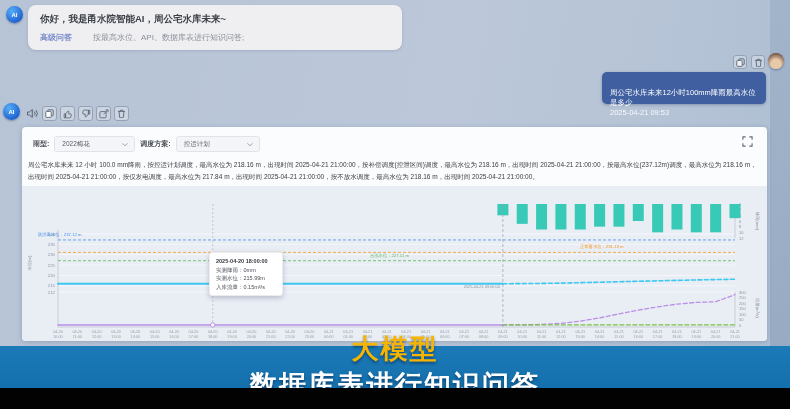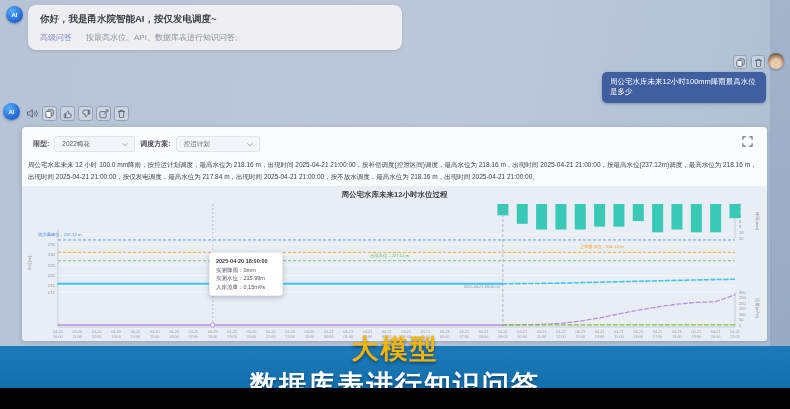--- a/index.html
+++ b/index.html
@@ -15,23 +15,23 @@
                display:flex; align-items:center; justify-content:center; color:#fff;
                font-size:6px; font-weight:bold; box-shadow:0 1px 2px rgba(20,40,90,.4); }
   .avatar-user { position:absolute; left:768px; top:53px; width:16px; height:16px; border-radius:50%;
                background:radial-gradient(circle at 50% 70%,#e8c9a8 35%,#6d5242 80%);
                box-shadow:0 1px 2px rgba(20,40,90,.4); }
   .ai-bubble { position:absolute; left:28px; top:5px; width:374px; height:45px;
                background:#efeff2; border-radius:8px; padding:8px 12px;
                box-shadow:0 1px 3px rgba(90,105,140,.25); }
   .ai-bubble .greet { font-size:9.5px; font-weight:bold; color:#3a3f46; }
   .ai-bubble .sub { margin-top:6px; font-size:8px; color:#8a8f99; }
-  .ai-bubble .tag { color:#7b8cc9; margin-right:14px; }
+  .ai-bubble .tag { color:#7b8cc9; margin-right:21px;font-weight:bold; }
   .user-bubble { position:absolute; left:602px; top:72px; width:164px; height:31px;
-               background:#3f5fa0; border-radius:5px; padding:5px 8px; color:#fff;
+               background:#3f5fa0; border-radius:5px; padding:16px 8px; color:#fff;
                font-size:7.5px; line-height:10px; box-shadow:0 1px 3px rgba(40,60,110,.35); }
   .user-bubble .time { opacity:.9; }
 
   
   .icon-box { position:absolute; width:15px; height:15px; border:1px solid #98a1b3; border-radius:3px;
               background:rgba(255,255,255,.28); display:flex; align-items:center; justify-content:center;
               cursor:pointer; }
   .bare-icon { position:absolute; display:flex; align-items:center; justify-content:center; }
   .icon-box svg, .bare-icon svg { display:block; }
 
@@ -65,40 +65,41 @@
   .banner .hl { color:#f7b500; }
   .black-bar { position:absolute; left:0; top:388px; width:790px; height:21px; background:#020203; }
 </style>
 </head>
 <body>
 
 <div class="right-shade"></div>
 
 <div class="avatar-ai" style="left:6px;top:6px;">AI</div>
 <div class="ai-bubble">
-  <div class="greet">你好，我是甬水院智能AI，按仅发电调度~</div>
+  <div class="greet">你好，我是甬水院智能AI，周公宅水库未来~</div>
   <div class="sub">
     <span class="tag">高级问答</span><span>按最高水位、API、数据库表进行知识问答;</span>
   </div>
 </div>
 
 <div class="icon-box" style="left:733px;top:55px;width:14px;height:14px;">
   <svg width="9" height="9" viewBox="0 0 9 9">
       <rect x="2.8" y="0.8" width="5.4" height="6" rx="0.8" fill="none" stroke="#5b6472" stroke-width="0.9"></rect>
       <rect x="0.8" y="2.4" width="5.4" height="6" rx="0.8" fill="#eef0f4" stroke="#5b6472" stroke-width="0.9"></rect>
     </svg>
 </div>
 <div class="icon-box" style="left:751px;top:55px;width:14px;height:14px;">
   <svg width="9" height="9" viewBox="0 0 9 9">
       <path d="M1 2.4h7M3.1 2.4V1.3h2.8v1.1M2.1 2.4l.4 5.6c0 .4.3.7.7.7h2.6c.4 0 .7-.3.7-.7l.4-5.6" fill="none" stroke="#5b6472" stroke-width="0.9"></path>
     </svg>
 </div>
 <div class="avatar-user"></div>
 <div class="user-bubble">
   <div>周公宅水库未来12小时100mm降雨最高水位是多少</div>
+  <div class="time">2025-04-21 09:53</div>
 </div>
 
 <div class="avatar-ai" style="left:3px;top:103px;">AI</div>
 <div class="bare-icon" style="left:25px;top:106px;width:15px;height:15px;">
   <svg width="13" height="13" viewBox="0 0 13 13">
       <path d="M1.5 5H3.5L6.3 2.6V10.4L3.5 8H1.5Z M8.3 4.6a2.8 2.8 0 0 1 0 3.8 M10 3.2a5 5 0 0 1 0 6.6" fill="none" stroke="#5b6472" stroke-width="1"></path>
     </svg>
 </div>
 <div class="icon-box" style="left:42px;top:106px;">
   <svg width="9" height="9" viewBox="0 0 9 9">
@@ -146,21 +147,20 @@
     </div>
   </div>
   <div class="fullscreen">
     <svg width="11" height="11" viewBox="0 0 12 12">
         <path d="M1 4V1h3M8 1h3v3M11 8v3H8M4 11H1V8" fill="none" stroke="#636a76" stroke-width="1.2"></path>
       </svg>
   </div>
   <div class="summary">周公宅水库未来 12 小时 100.0 mm降雨，按控运计划调度，最高水位为 218.16 m，出现时间 2025-04-21 21:00:00，按补偿调度(控泄区间)调度，最高水位为 218.16 m，出现时间 2025-04-21 21:00:00，按最高水位(237.12m)调度，最高水位为 218.16 m，出现时间 2025-04-21 21:00:00，按仅发电调度，最高水位为 217.84 m，出现时间 2025-04-21 21:00:00，按不放水调度，最高水位为 218.16 m，出现时间 2025-04-21 21:00:00。</div>
 
   <div class="chart-panel">
-    <div class="chart-title">周公宅水库未来12小时水位过程</div>
     <svg class="plot" width="745" height="155" viewBox="0 0 745 155">
         <line x1="36" x2="713" y1="48" y2="48" stroke="#f6f8fb" stroke-width="1" opacity="0.9"></line>
         <line x1="36" x2="713" y1="58.357142857142854" y2="58.357142857142854" stroke="#f6f8fb" stroke-width="1" opacity="0.9"></line>
         <line x1="36" x2="713" y1="68.71428571428572" y2="68.71428571428572" stroke="#f6f8fb" stroke-width="1" opacity="0.9"></line>
         <line x1="36" x2="713" y1="79.07142857142857" y2="79.07142857142857" stroke="#f6f8fb" stroke-width="1" opacity="0.9"></line>
         <line x1="36" x2="713" y1="89.42857142857143" y2="89.42857142857143" stroke="#f6f8fb" stroke-width="1" opacity="0.9"></line>
         <line x1="36" x2="713" y1="99.78571428571429" y2="99.78571428571429" stroke="#f6f8fb" stroke-width="1" opacity="0.9"></line>
         <line x1="36" x2="713" y1="106" y2="106" stroke="#f6f8fb" stroke-width="1" opacity="0.9"></line>
         <line x1="36" x2="36" y1="44" y2="141" stroke="#c7cdd9" stroke-width="1"></line>
         <line x1="36" x2="713" y1="141" y2="141" stroke="#c7cdd9" stroke-width="1"></line>

